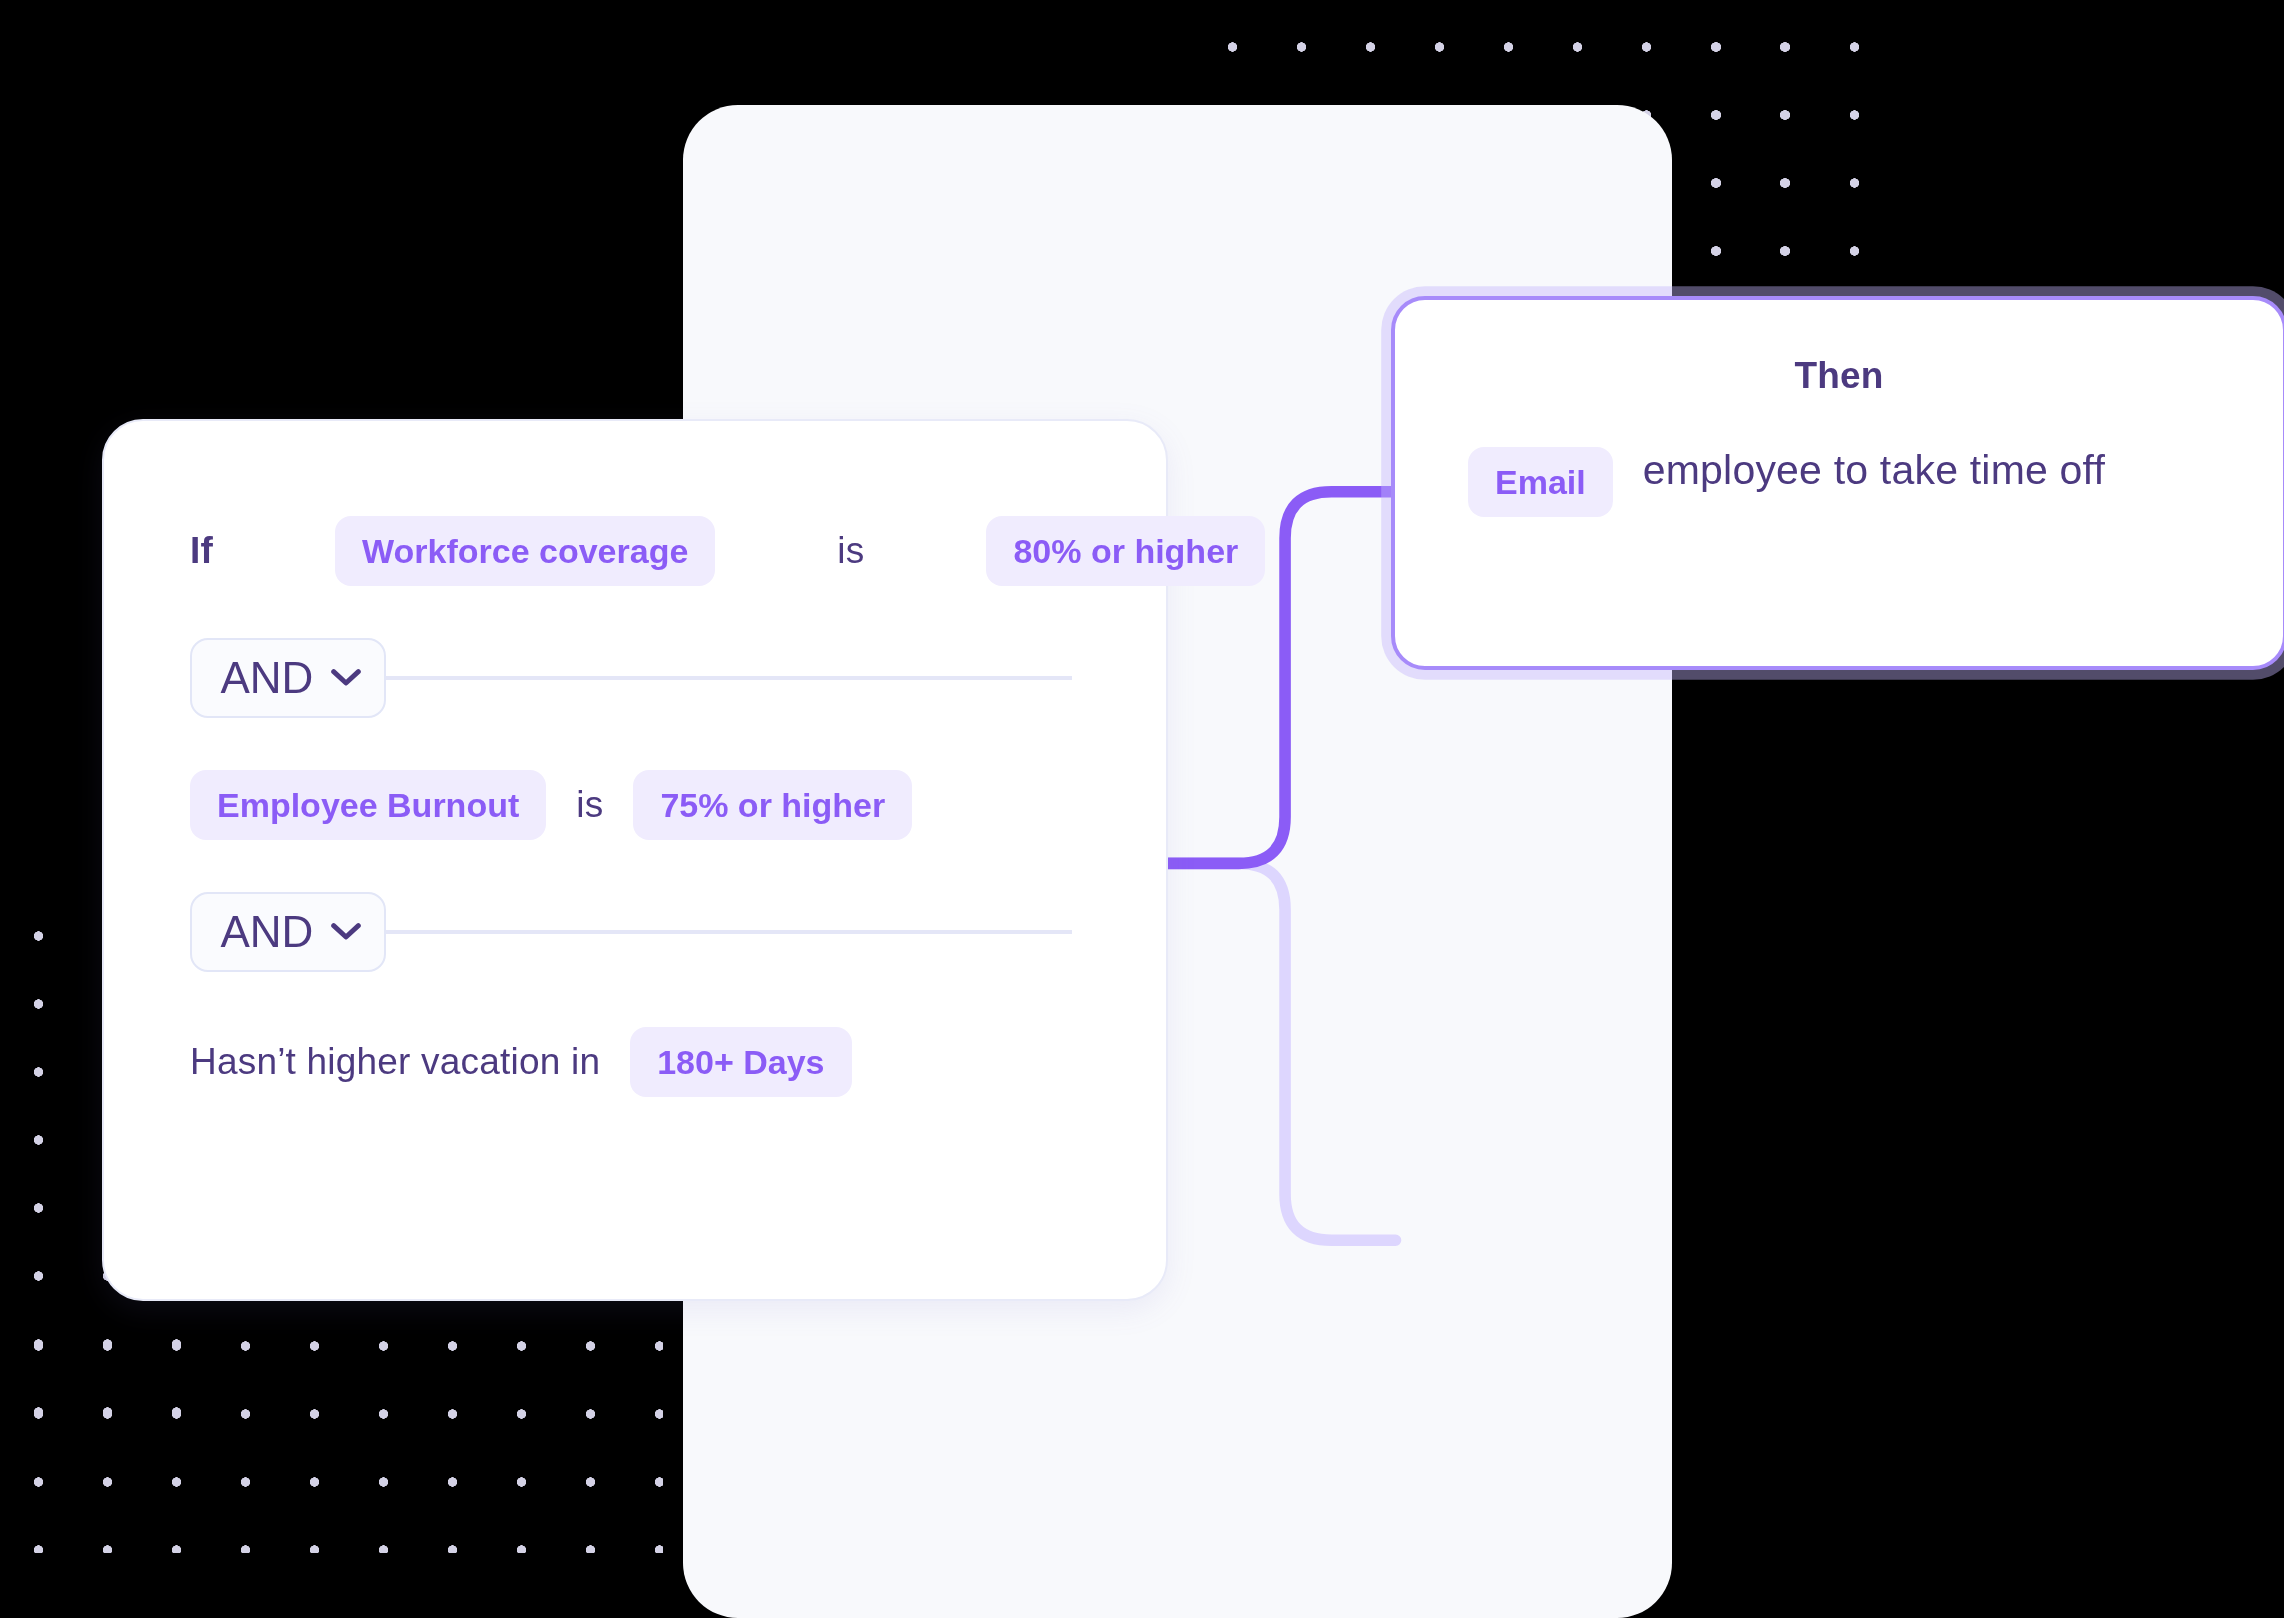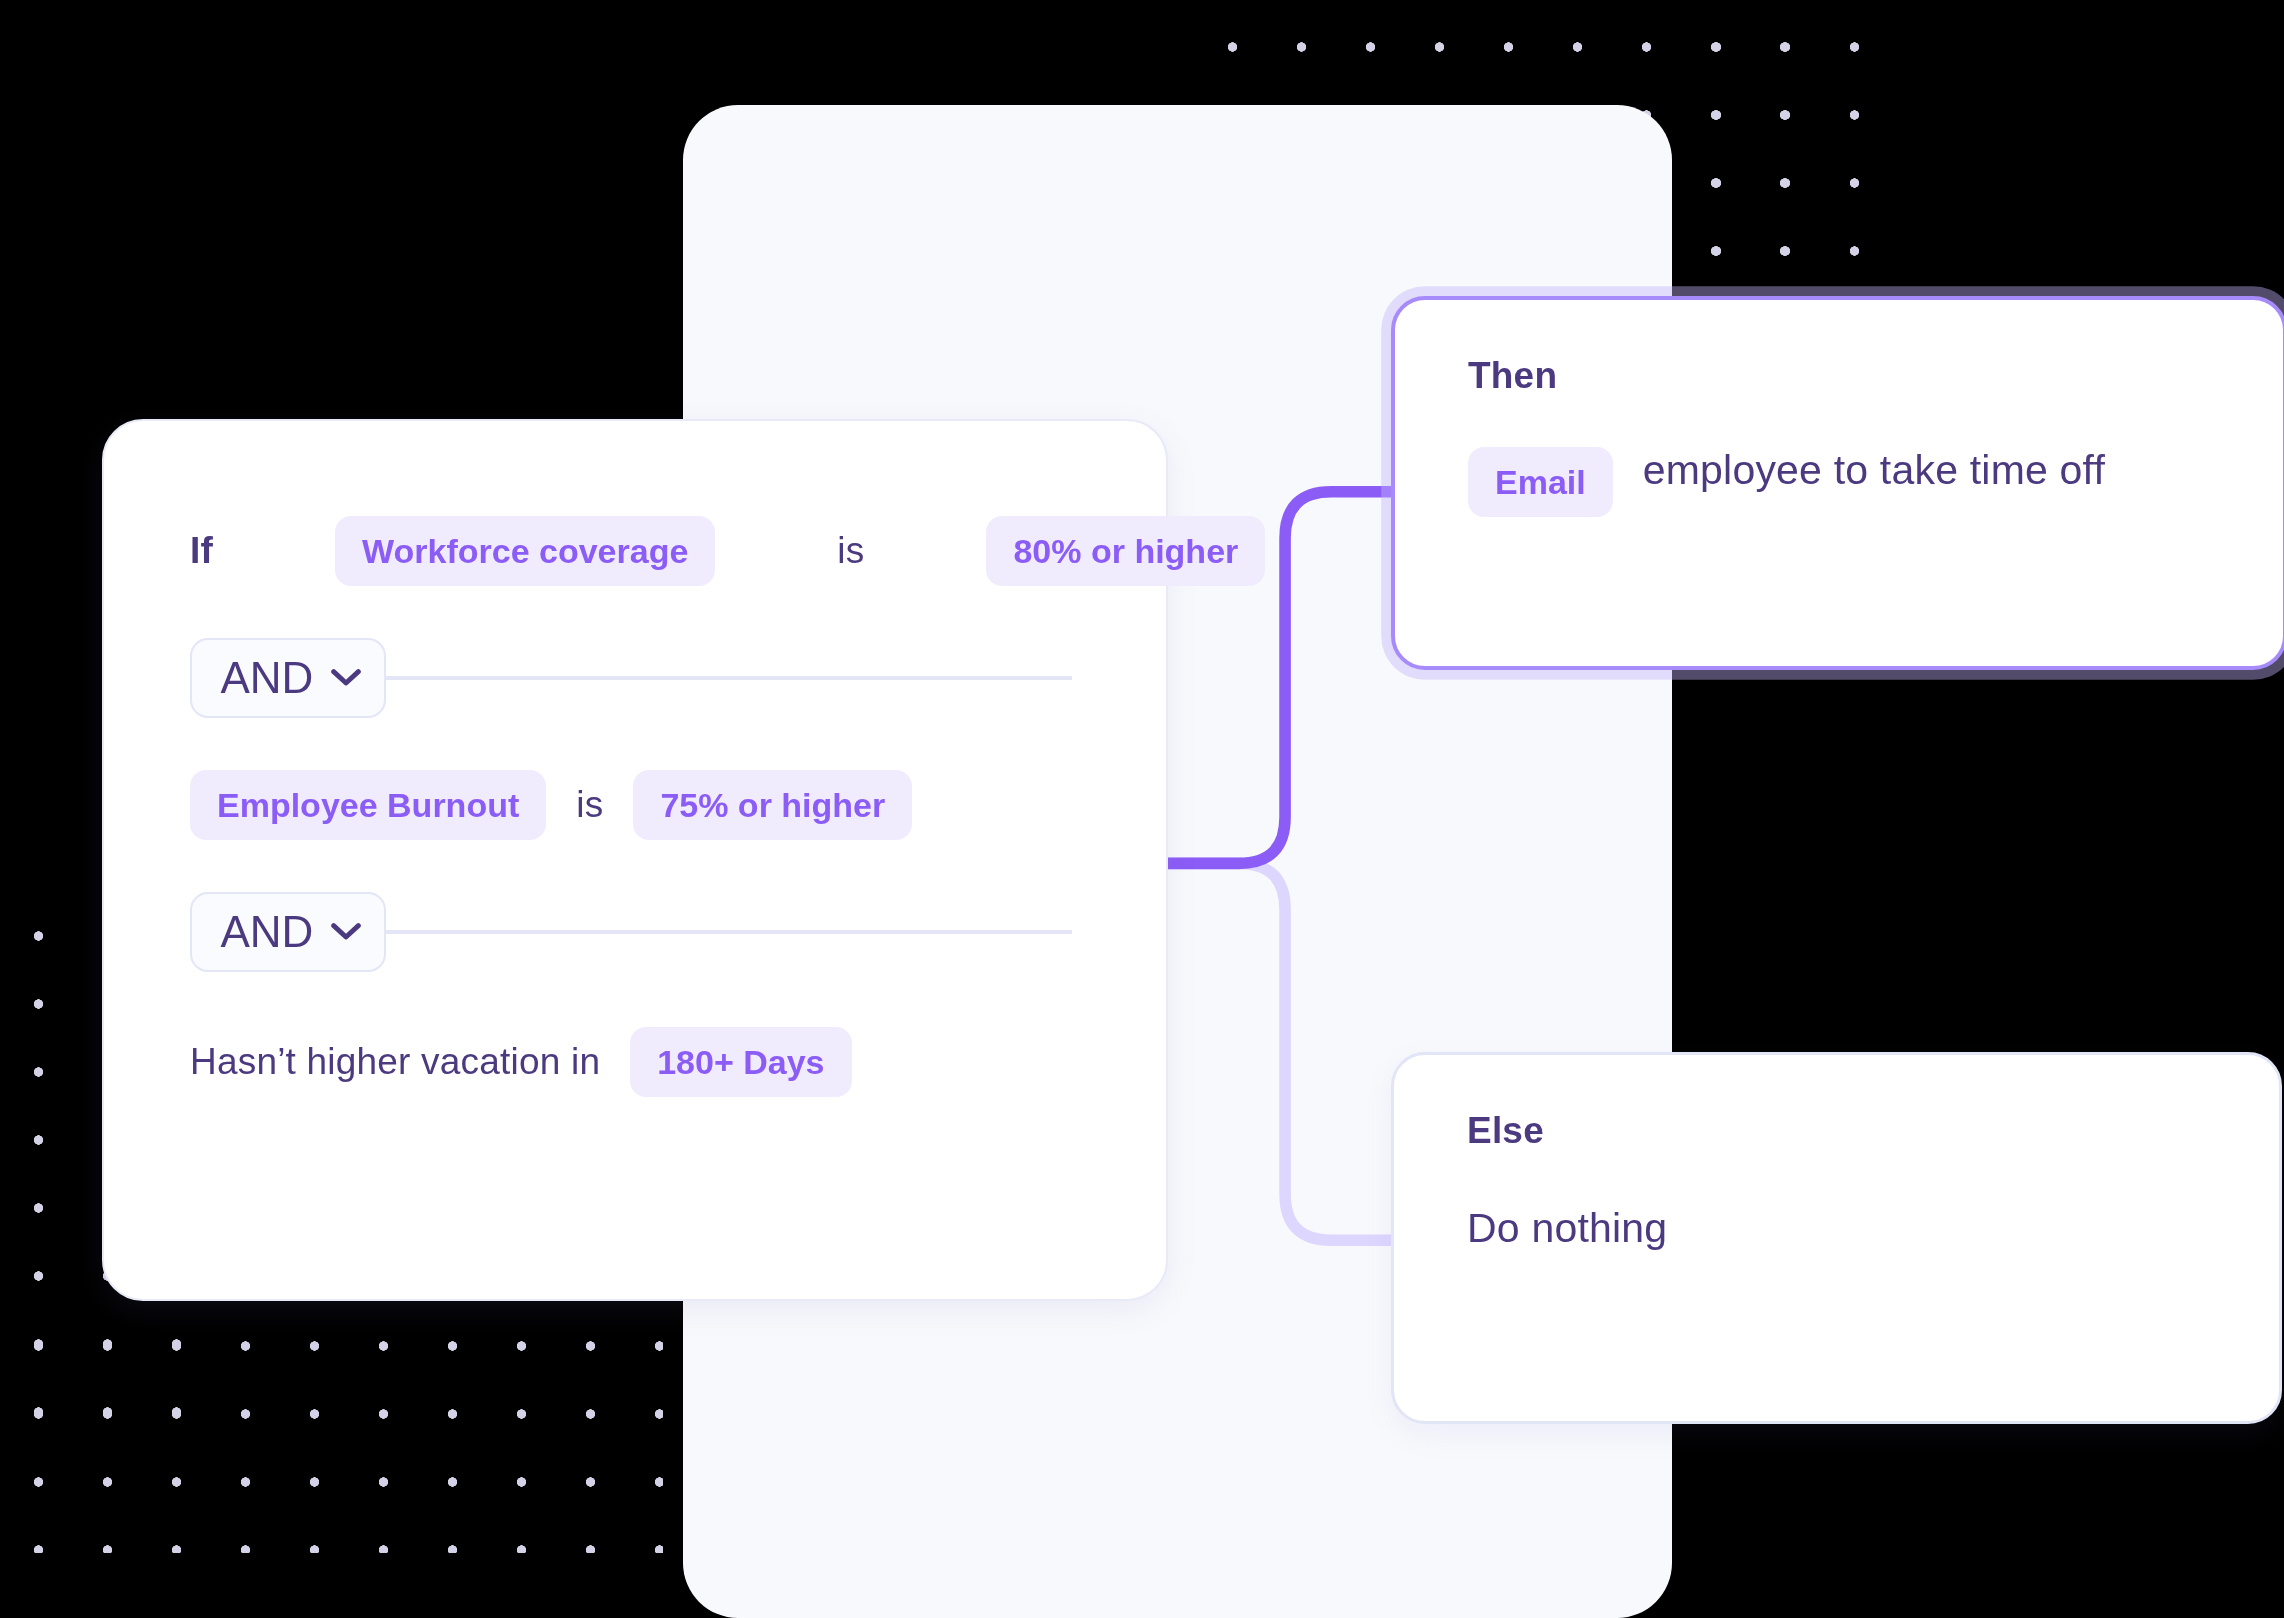--- a/index.html
+++ b/index.html
@@ -125,20 +125,21 @@
     border: 3.6px solid #e1e5f6;
     box-shadow: 0 10.7px 28.5px rgba(120,110,200,0.08);
     padding: 55px 73px;
   }
 
   .card-head {
     color: #4c3a80;
     font-size: 37px;
     font-weight: 700;
     letter-spacing: 0.2px;
+    text-align: center;
   }
   #then-body { display: flex; align-items: flex-start; margin-top: 50px; }
   #else-body { margin-top: 53px; }
   .body-text {
     color: #4c3a80;
     font-size: 41px;
     font-weight: 400;
     letter-spacing: 0.2px;
   }
 </style>
@@ -215,21 +216,15 @@
 
   <div class="card" id="then-card">
     <div class="card-head">Then</div>
     <div id="then-body">
       <span class="pill">Email</span>
       <span class="gap-m"></span>
       <span class="body-text">employee to take time off</span>
     </div>
   </div>
 
-  <div class="card" id="else-card">
-    <div class="card-head">Else</div>
-    <div id="else-body">
-      <span class="body-text">Do nothing</span>
-    </div>
-  </div>
 
 </div>
 
 
 </body></html>

